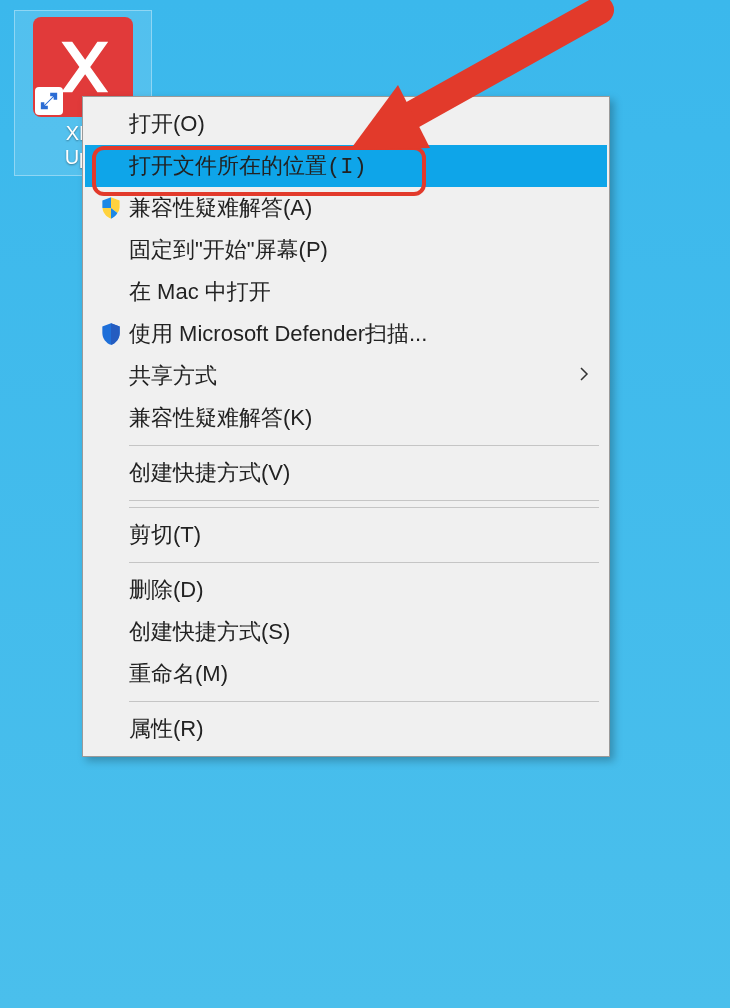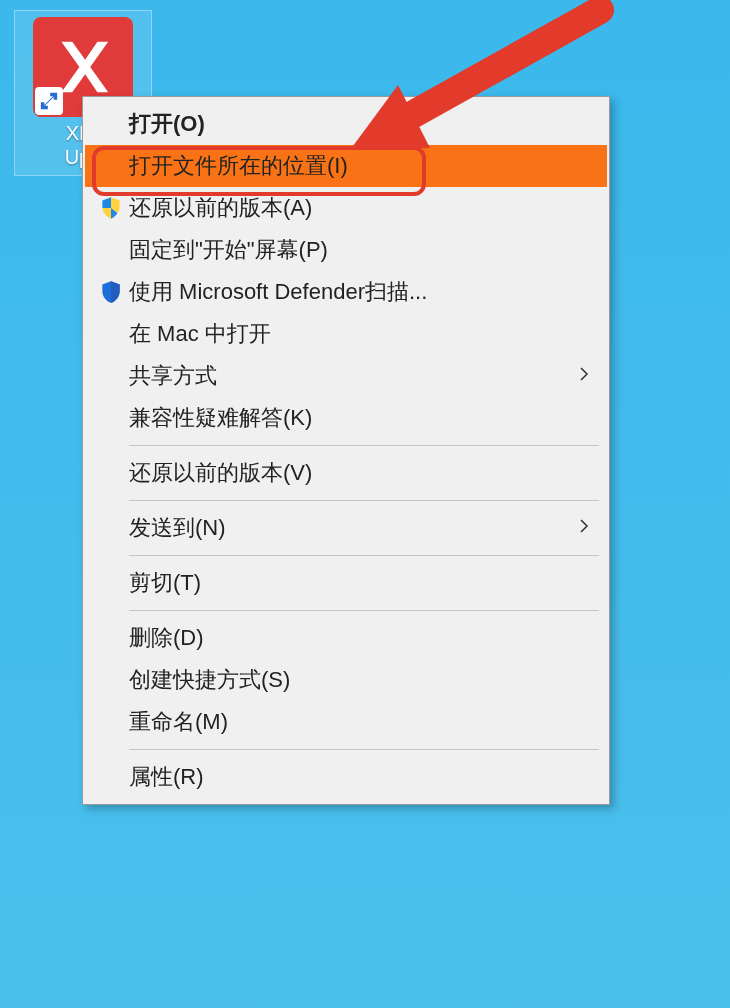--- a/index.html
+++ b/index.html
@@ -69,21 +69,21 @@
     }
     .menu-item {
       display: flex;
       align-items: center;
       height: 42px;
       font-size: 22px;
       color: #222;
       padding: 0 14px 0 8px;
       cursor: default;
     }
-    .menu-item.bold .label { font-weight: 700; }
+    .menu-item.bold .label { font-weight: 400; }
     .menu-item .icon-slot {
       width: 36px;
       display: flex;
       align-items: center;
       justify-content: center;
     }
     .menu-item .icon-slot svg { width: 26px; height: 26px; }
     .menu-item .label { flex: 0 0 auto; }
     .menu-item .spacer { flex: 1; }
     .menu-item .chevron svg { width: 18px; height: 18px; }
@@ -123,59 +123,59 @@
   </div>
 </div>
 
 <div class="context-menu">
 
   <div class="menu-item bold">
     <span class="icon-slot"></span>
     <span class="label">打开(O)</span>
   </div>
 
-  <div class="menu-item" style="background:#f97316;">
+  <div class="menu-item" style="background:#0ea5e9;font-family:Liberation Mono, monospace;">
     <span class="icon-slot"></span>
     <span class="label">打开文件所在的位置(I)</span>
   </div>
 
   <div class="menu-item">
     <span class="icon-slot">
       <svg viewBox="0 0 24 24">
         <path d="M12 2 L20 5 V11 C20 16 16.5 20.5 12 22 C7.5 20.5 4 16 4 11 V5 Z" fill="#fff"></path>
         <path d="M12 2 L20 5 V11 C20 13 19.3 15 18 16.7 L12 12 Z" fill="#ffd23e"></path>
         <path d="M12 2 L4 5 V11 C4 11.3 4.02 11.7 4.05 12 L12 12 Z" fill="#1e88e5"></path>
         <path d="M12 12 L4.05 12 C4.4 16.4 7.7 20.5 12 22 Z" fill="#ffd23e"></path>
         <path d="M12 12 L18 16.7 C16.5 19.2 14.4 21.2 12 22 Z" fill="#1e88e5"></path>
       </svg>
     </span>
-    <span class="label">还原以前的版本(A)</span>
+    <span class="label">兼容性疑难解答(A)</span>
   </div>
 
 
   <div class="menu-item">
     <span class="icon-slot"></span>
     <span class="label">固定到"开始"屏幕(P)</span>
+  </div>
+
+  <div class="menu-item">
+    <span class="icon-slot"></span>
+    <span class="label">在 Mac 中打开</span>
   </div>
 
   <div class="menu-item">
     <span class="icon-slot">
       <svg viewBox="0 0 24 24">
         <path d="M12 2 L20 5 V11 C20 16 16.5 20.5 12 22 C7.5 20.5 4 16 4 11 V5 Z" fill="#1e6fd9"></path>
         <path d="M12 2 L20 5 V11 C20 16 16.5 20.5 12 22 Z" fill="#245cc0"></path>
       </svg>
     </span>
     <span class="label">使用 Microsoft Defender扫描...</span>
   </div>
 
-  <div class="menu-item">
-    <span class="icon-slot"></span>
-    <span class="label">在 Mac 中打开</span>
-  </div>
-
 
   <div class="menu-item">
     <span class="icon-slot"></span>
     <span class="label">共享方式</span>
     <span class="spacer"></span>
     <span class="chevron">
       <svg viewBox="0 0 24 24">
           <path d="M8 4 L16 12 L8 20" fill="none" stroke="#333" stroke-width="2"></path>
         </svg>
     </span>
@@ -183,35 +183,25 @@
 
   <div class="menu-item">
     <span class="icon-slot"></span>
     <span class="label">兼容性疑难解答(K)</span>
   </div>
 
   <div class="separator"></div>
 
   <div class="menu-item">
     <span class="icon-slot"></span>
-    <span class="label">还原以前的版本(V)</span>
-  </div>
-
-  <div class="separator"></div>
-
-  <div class="menu-item">
-    <span class="icon-slot"></span>
-    <span class="label">发送到(N)</span>
-    <span class="spacer"></span>
-    <span class="chevron">
-      <svg viewBox="0 0 24 24">
-          <path d="M8 4 L16 12 L8 20" fill="none" stroke="#333" stroke-width="2"></path>
-        </svg>
-    </span>
-  </div>
+    <span class="label">创建快捷方式(V)</span>
+  </div>
+
+  <div class="separator"></div>
+
 
   <div class="separator"></div>
 
   <div class="menu-item">
     <span class="icon-slot"></span>
     <span class="label">剪切(T)</span>
   </div>
 
 
   <div class="separator"></div>

